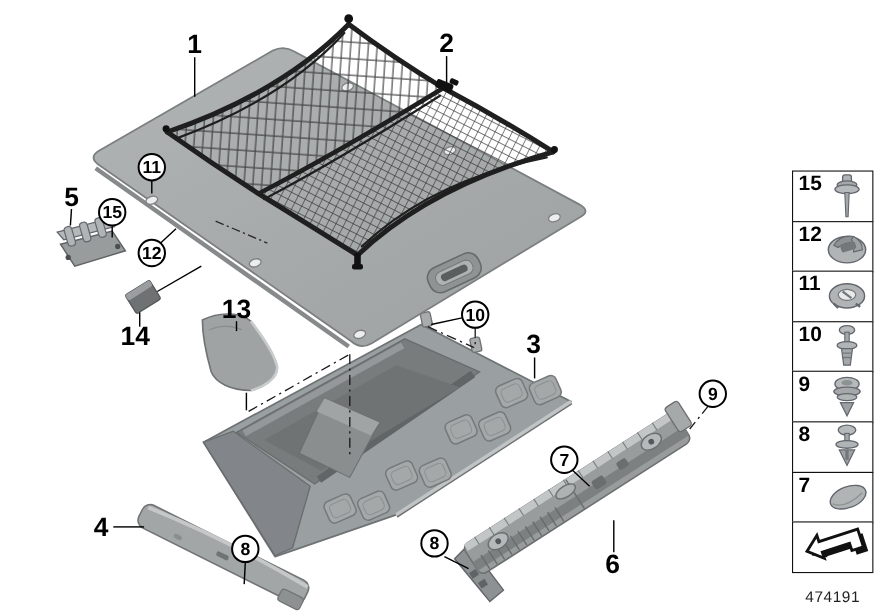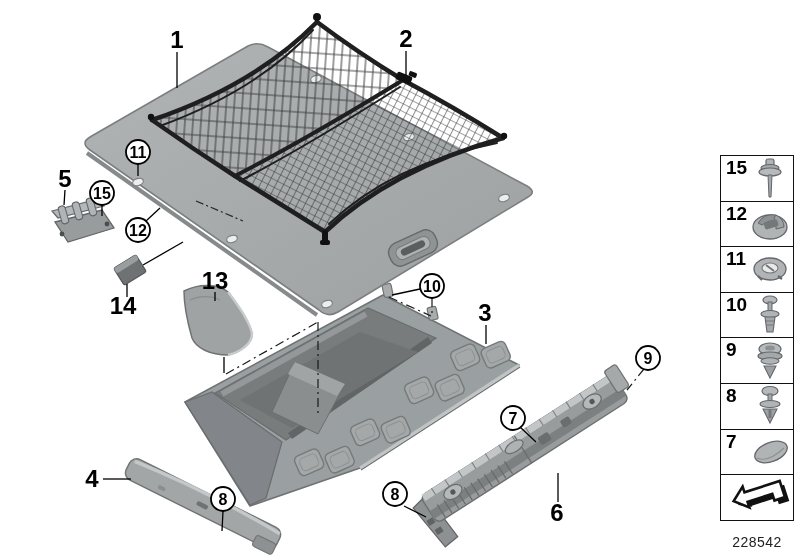--- a/index.html
+++ b/index.html
@@ -319,15 +319,15 @@
     <span class="legend-num"></span>
     <svg class="legend-ico" width="66" height="42" viewBox="0 0 66 42">
       <g transform="translate(33,19) rotate(-18)">
         <path d="M-26,-2 L-13,-13 L-13,-7 L24,-7 L24,10 L13,10 L13,3 L-13,3 L-13,3 L-13,4 Z" transform="translate(3,5)" fill="#111"></path>
         <path d="M-26,-2 L-13,-13 L-13,-7 L24,-7 L24,10 L13,10 L13,3 L-13,3 L-13,9 Z" fill="#fff" stroke="#111" stroke-width="2.6" stroke-linejoin="miter"></path>
       </g>
     </svg>
   </div>
 </div>
 
-<div class="doc-number">228542</div>
+<div class="doc-number">474191</div>
 
 </div>
 
 </body></html>

